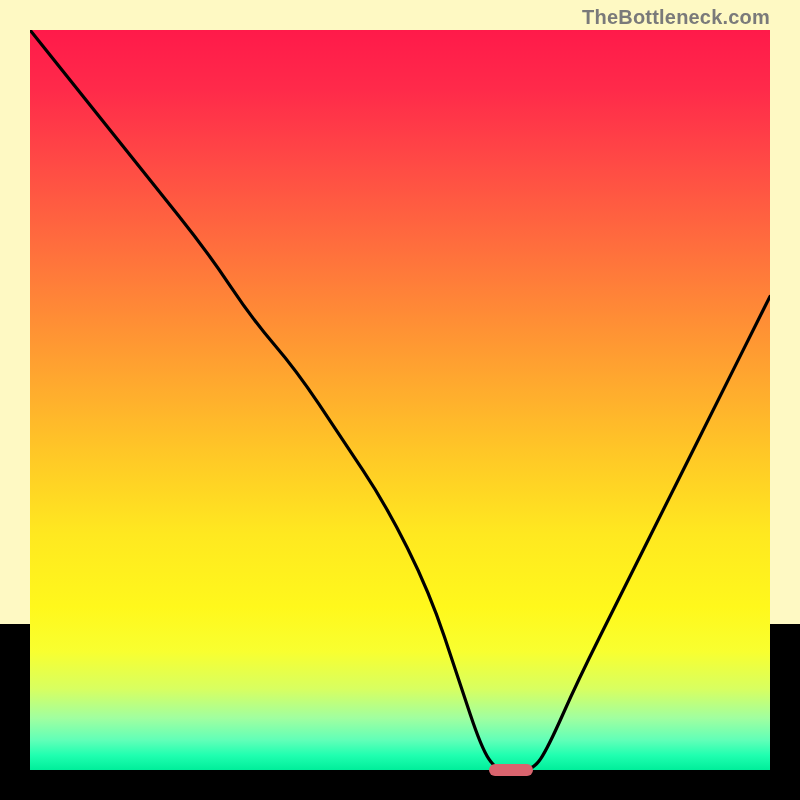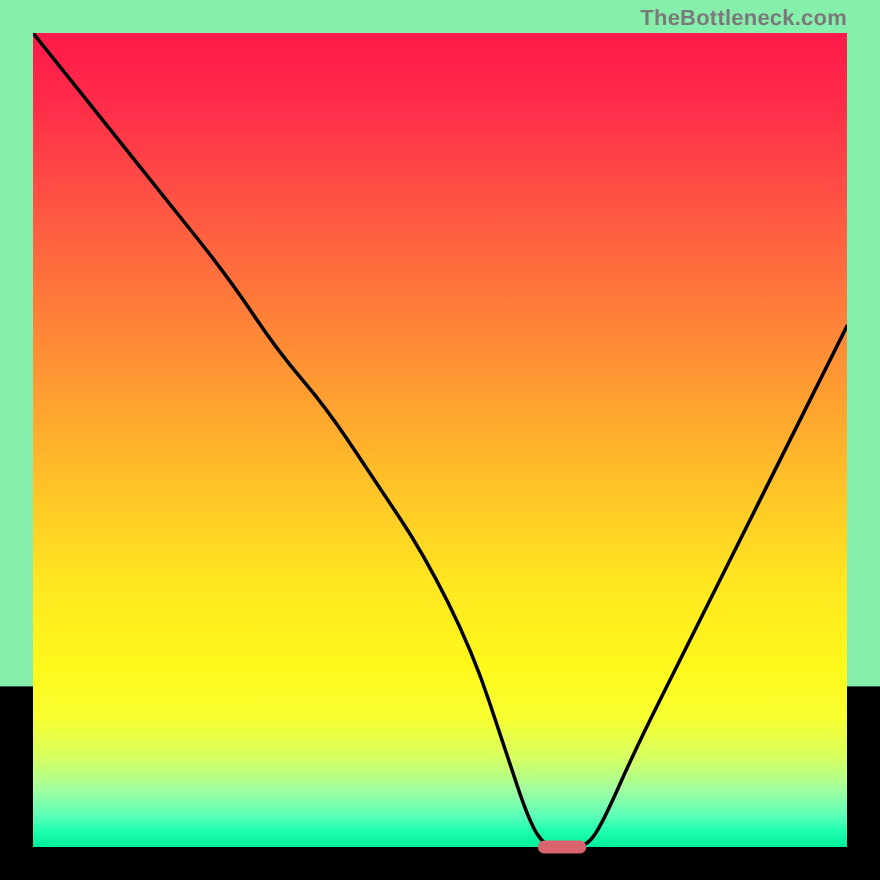--- a/index.html
+++ b/index.html
@@ -7,21 +7,21 @@
     padding: 0;
     width: 800px;
     height: 800px;
     background: #000;
     overflow: hidden;
   }
   .chart-container {
     position: relative;
     width: 800px;
     height: 624px;
-    background: #86efac;
+    background: #fef9c3;
   }
   .plot-area {
     position: absolute;
     left: 30px;
     top: 30px;
     width: 740px;
     height: 740px;
     background: linear-gradient(to bottom,
       #ff1a4a 0%,
       #ff2a4a 8%,

